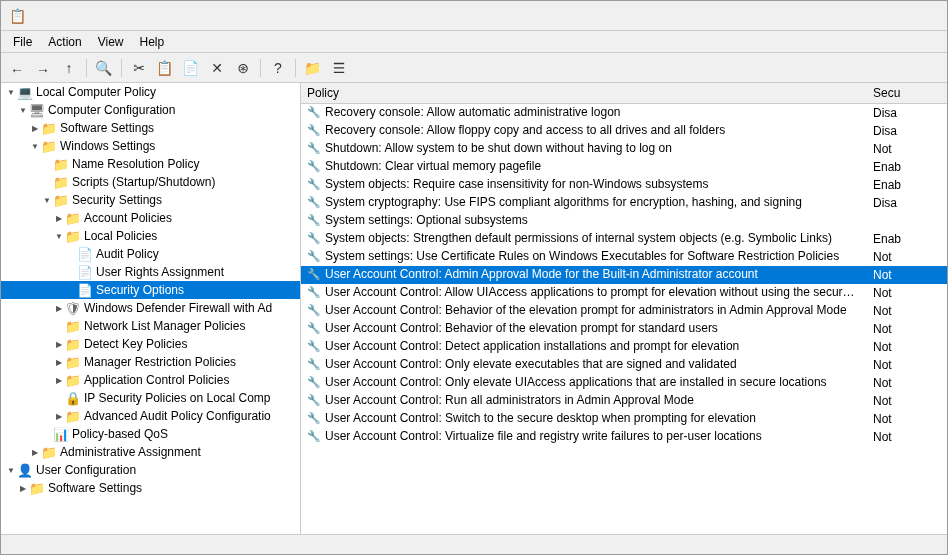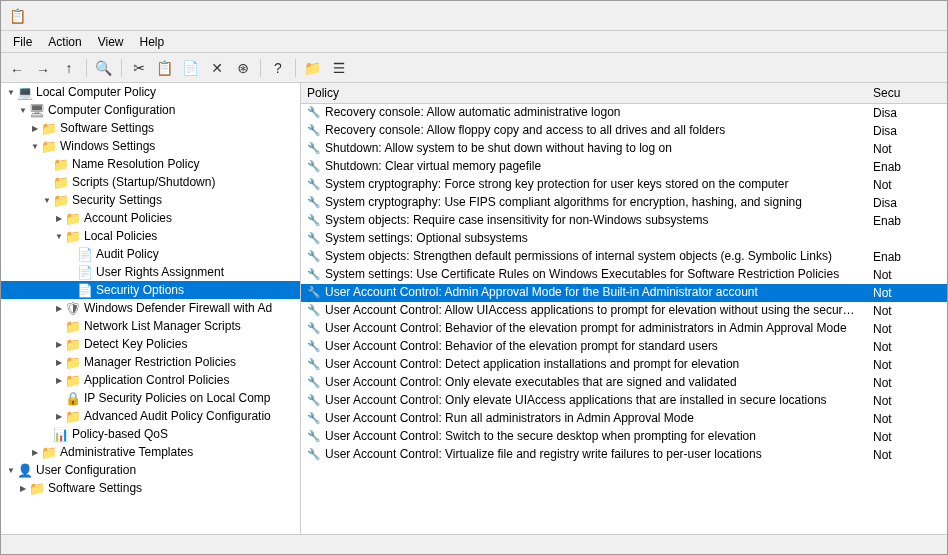--- a/index.html
+++ b/index.html
@@ -340,21 +340,21 @@
           <span class="tree-label">Security Options</span>
         </div>
         <div class="tree-item" style="padding-left: 52px;">
           <span class="expander" style="font-size: 8px;">▶</span>
           <span class="tree-icon">🛡</span>
           <span class="tree-label">Windows Defender Firewall with Ad</span>
         </div>
         <div class="tree-item" style="padding-left: 52px;">
           <span class="expander" style="font-size: 8px;"></span>
           <span class="tree-icon">📁</span>
-          <span class="tree-label">Network List Manager Scripts</span>
+          <span class="tree-label">Network List Manager Policies</span>
         </div>
         <div class="tree-item" style="padding-left: 52px;">
           <span class="expander" style="font-size: 8px;">▶</span>
           <span class="tree-icon">📁</span>
           <span class="tree-label">Detect Key Policies</span>
         </div>
         <div class="tree-item" style="padding-left: 52px;">
           <span class="expander" style="font-size: 8px;">▶</span>
           <span class="tree-icon">📁</span>
           <span class="tree-label">Manager Restriction Policies</span>
@@ -375,21 +375,21 @@
           <span class="tree-label">Advanced Audit Policy Configuratio</span>
         </div>
         <div class="tree-item" style="padding-left: 40px;">
           <span class="expander" style="font-size: 8px;"></span>
           <span class="tree-icon">📊</span>
           <span class="tree-label">Policy-based QoS</span>
         </div>
         <div class="tree-item" style="padding-left: 28px;">
           <span class="expander" style="font-size: 8px;">▶</span>
           <span class="tree-icon">📁</span>
-          <span class="tree-label">Administrative Templates</span>
+          <span class="tree-label">Administrative Assignment</span>
         </div>
         <div class="tree-item" style="padding-left: 4px;">
           <span class="expander" style="font-size: 8px;">▼</span>
           <span class="tree-icon">👤</span>
           <span class="tree-label">User Configuration</span>
         </div>
         <div class="tree-item" style="padding-left: 16px;">
           <span class="expander" style="font-size: 8px;">▶</span>
           <span class="tree-icon">📁</span>
           <span class="tree-label">Software Settings</span>
@@ -416,30 +416,26 @@
               </tr>
               <tr>
                 <td class="policy-col-name"><span class="policy-icon" style="font-size: 11px;">🔧</span><span>Shutdown: Allow system to be shut down without having to log on</span></td>
                 <td class="policy-col-sec">Not</td>
               </tr>
               <tr>
                 <td class="policy-col-name"><span class="policy-icon" style="font-size: 11px;">🔧</span><span>Shutdown: Clear virtual memory pagefile</span></td>
                 <td class="policy-col-sec">Enab</td>
               </tr>
               <tr>
-                <td class="policy-col-name"><span class="policy-icon" style="font-size: 11px;">🔧</span><span>System cryptography: Force strong key protection for user keys stored on the computer</span></td>
-                <td class="policy-col-sec">Not</td>
+                <td class="policy-col-name"><span class="policy-icon" style="font-size: 11px;">🔧</span><span>System objects: Require case insensitivity for non-Windows subsystems</span></td>
+                <td class="policy-col-sec">Enab</td>
               </tr>
               <tr>
                 <td class="policy-col-name"><span class="policy-icon" style="font-size: 11px;">🔧</span><span>System cryptography: Use FIPS compliant algorithms for encryption, hashing, and signing</span></td>
                 <td class="policy-col-sec">Disa</td>
-              </tr>
-              <tr>
-                <td class="policy-col-name"><span class="policy-icon" style="font-size: 11px;">🔧</span><span>System objects: Require case insensitivity for non-Windows subsystems</span></td>
-                <td class="policy-col-sec">Enab</td>
               </tr>
               <tr>
                 <td class="policy-col-name"><span class="policy-icon" style="font-size: 11px;">🔧</span><span>System settings: Optional subsystems</span></td>
                 <td class="policy-col-sec"></td>
               </tr>
               <tr>
                 <td class="policy-col-name"><span class="policy-icon" style="font-size: 11px;">🔧</span><span>System objects: Strengthen default permissions of internal system objects (e.g. Symbolic Links)</span></td>
                 <td class="policy-col-sec">Enab</td>
               </tr>
               <tr>

